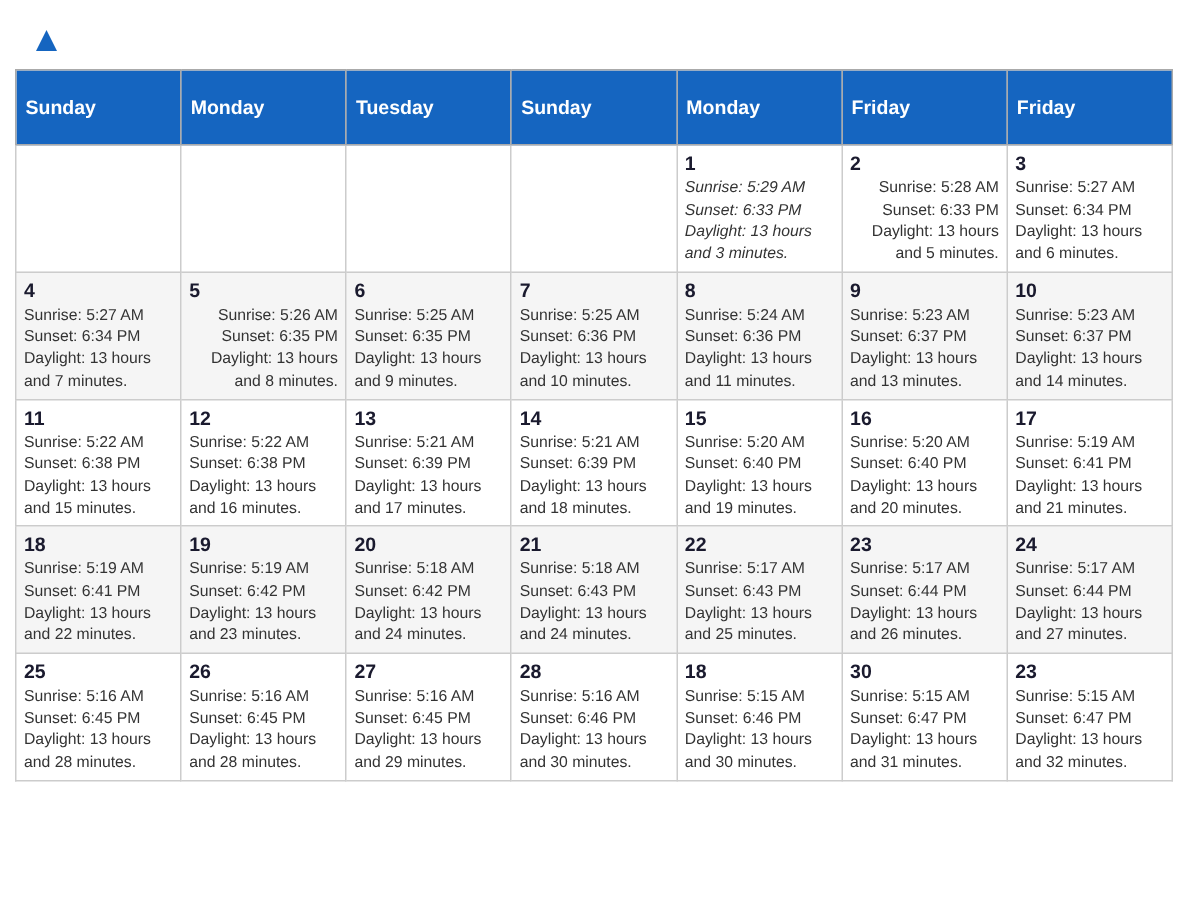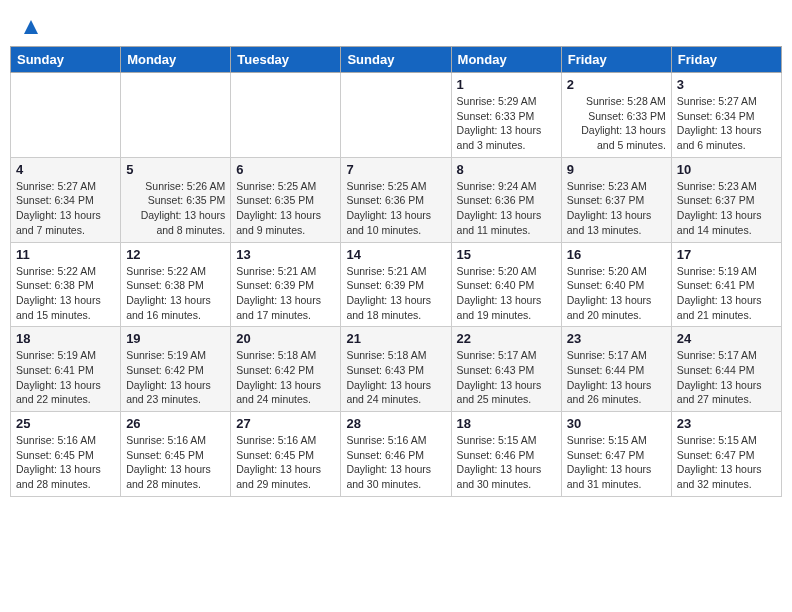--- a/index.html
+++ b/index.html
@@ -45,21 +45,21 @@
     }
     .calendar {
       width: 100%;
       border-collapse: collapse;
       margin-top: 6px;
     }
     .calendar th {
       background: #1565c0;
       color: #fff;
       text-align: left;
-      padding: 5px 6px;
+      padding: 17px 6px;
       font-size: 13px;
       border: 1px solid #aaa;
     }
     .calendar td {
       border: 1px solid #ccc;
       vertical-align: top;
       padding: 4px 5px;
       width: calc(100% / 7);
       min-height: 80px;
       background: #fff;
@@ -115,21 +115,21 @@
       </tr>
   </thead>
   <tbody id="calendar-body">
   <tr>
         <td class="empty-cell"></td>
         <td class="empty-cell"></td>
         <td class="empty-cell"></td>
         <td class="empty-cell"></td>
         <td>
           <span class="day-num">1</span>
-          <div class="day-info" style="white-space: pre-line;">Sunrise: 5:29 AM
+          <div class="day-info" style="white-space: pre-line; font-style: italic;">Sunrise: 5:29 AM
 Sunset: 6:33 PM
 Daylight: 13 hours
 and 3 minutes.</div>
         </td>
         <td>
           <span class="day-num">2</span>
           <div class="day-info" style="white-space: pre-line; text-align: right;">Sunrise: 5:28 AM
 Sunset: 6:33 PM
 Daylight: 13 hours
 and 5 minutes.</div>
@@ -166,21 +166,21 @@
         </td>
         <td>
           <span class="day-num">7</span>
           <div class="day-info" style="white-space: pre-line;">Sunrise: 5:25 AM
 Sunset: 6:36 PM
 Daylight: 13 hours
 and 10 minutes.</div>
         </td>
         <td>
           <span class="day-num">8</span>
-          <div class="day-info" style="white-space: pre-line;">Sunrise: 9:24 AM
+          <div class="day-info" style="white-space: pre-line;">Sunrise: 5:24 AM
 Sunset: 6:36 PM
 Daylight: 13 hours
 and 11 minutes.</div>
         </td>
         <td>
           <span class="day-num">9</span>
           <div class="day-info" style="white-space: pre-line;">Sunrise: 5:23 AM
 Sunset: 6:37 PM
 Daylight: 13 hours
 and 13 minutes.</div>

